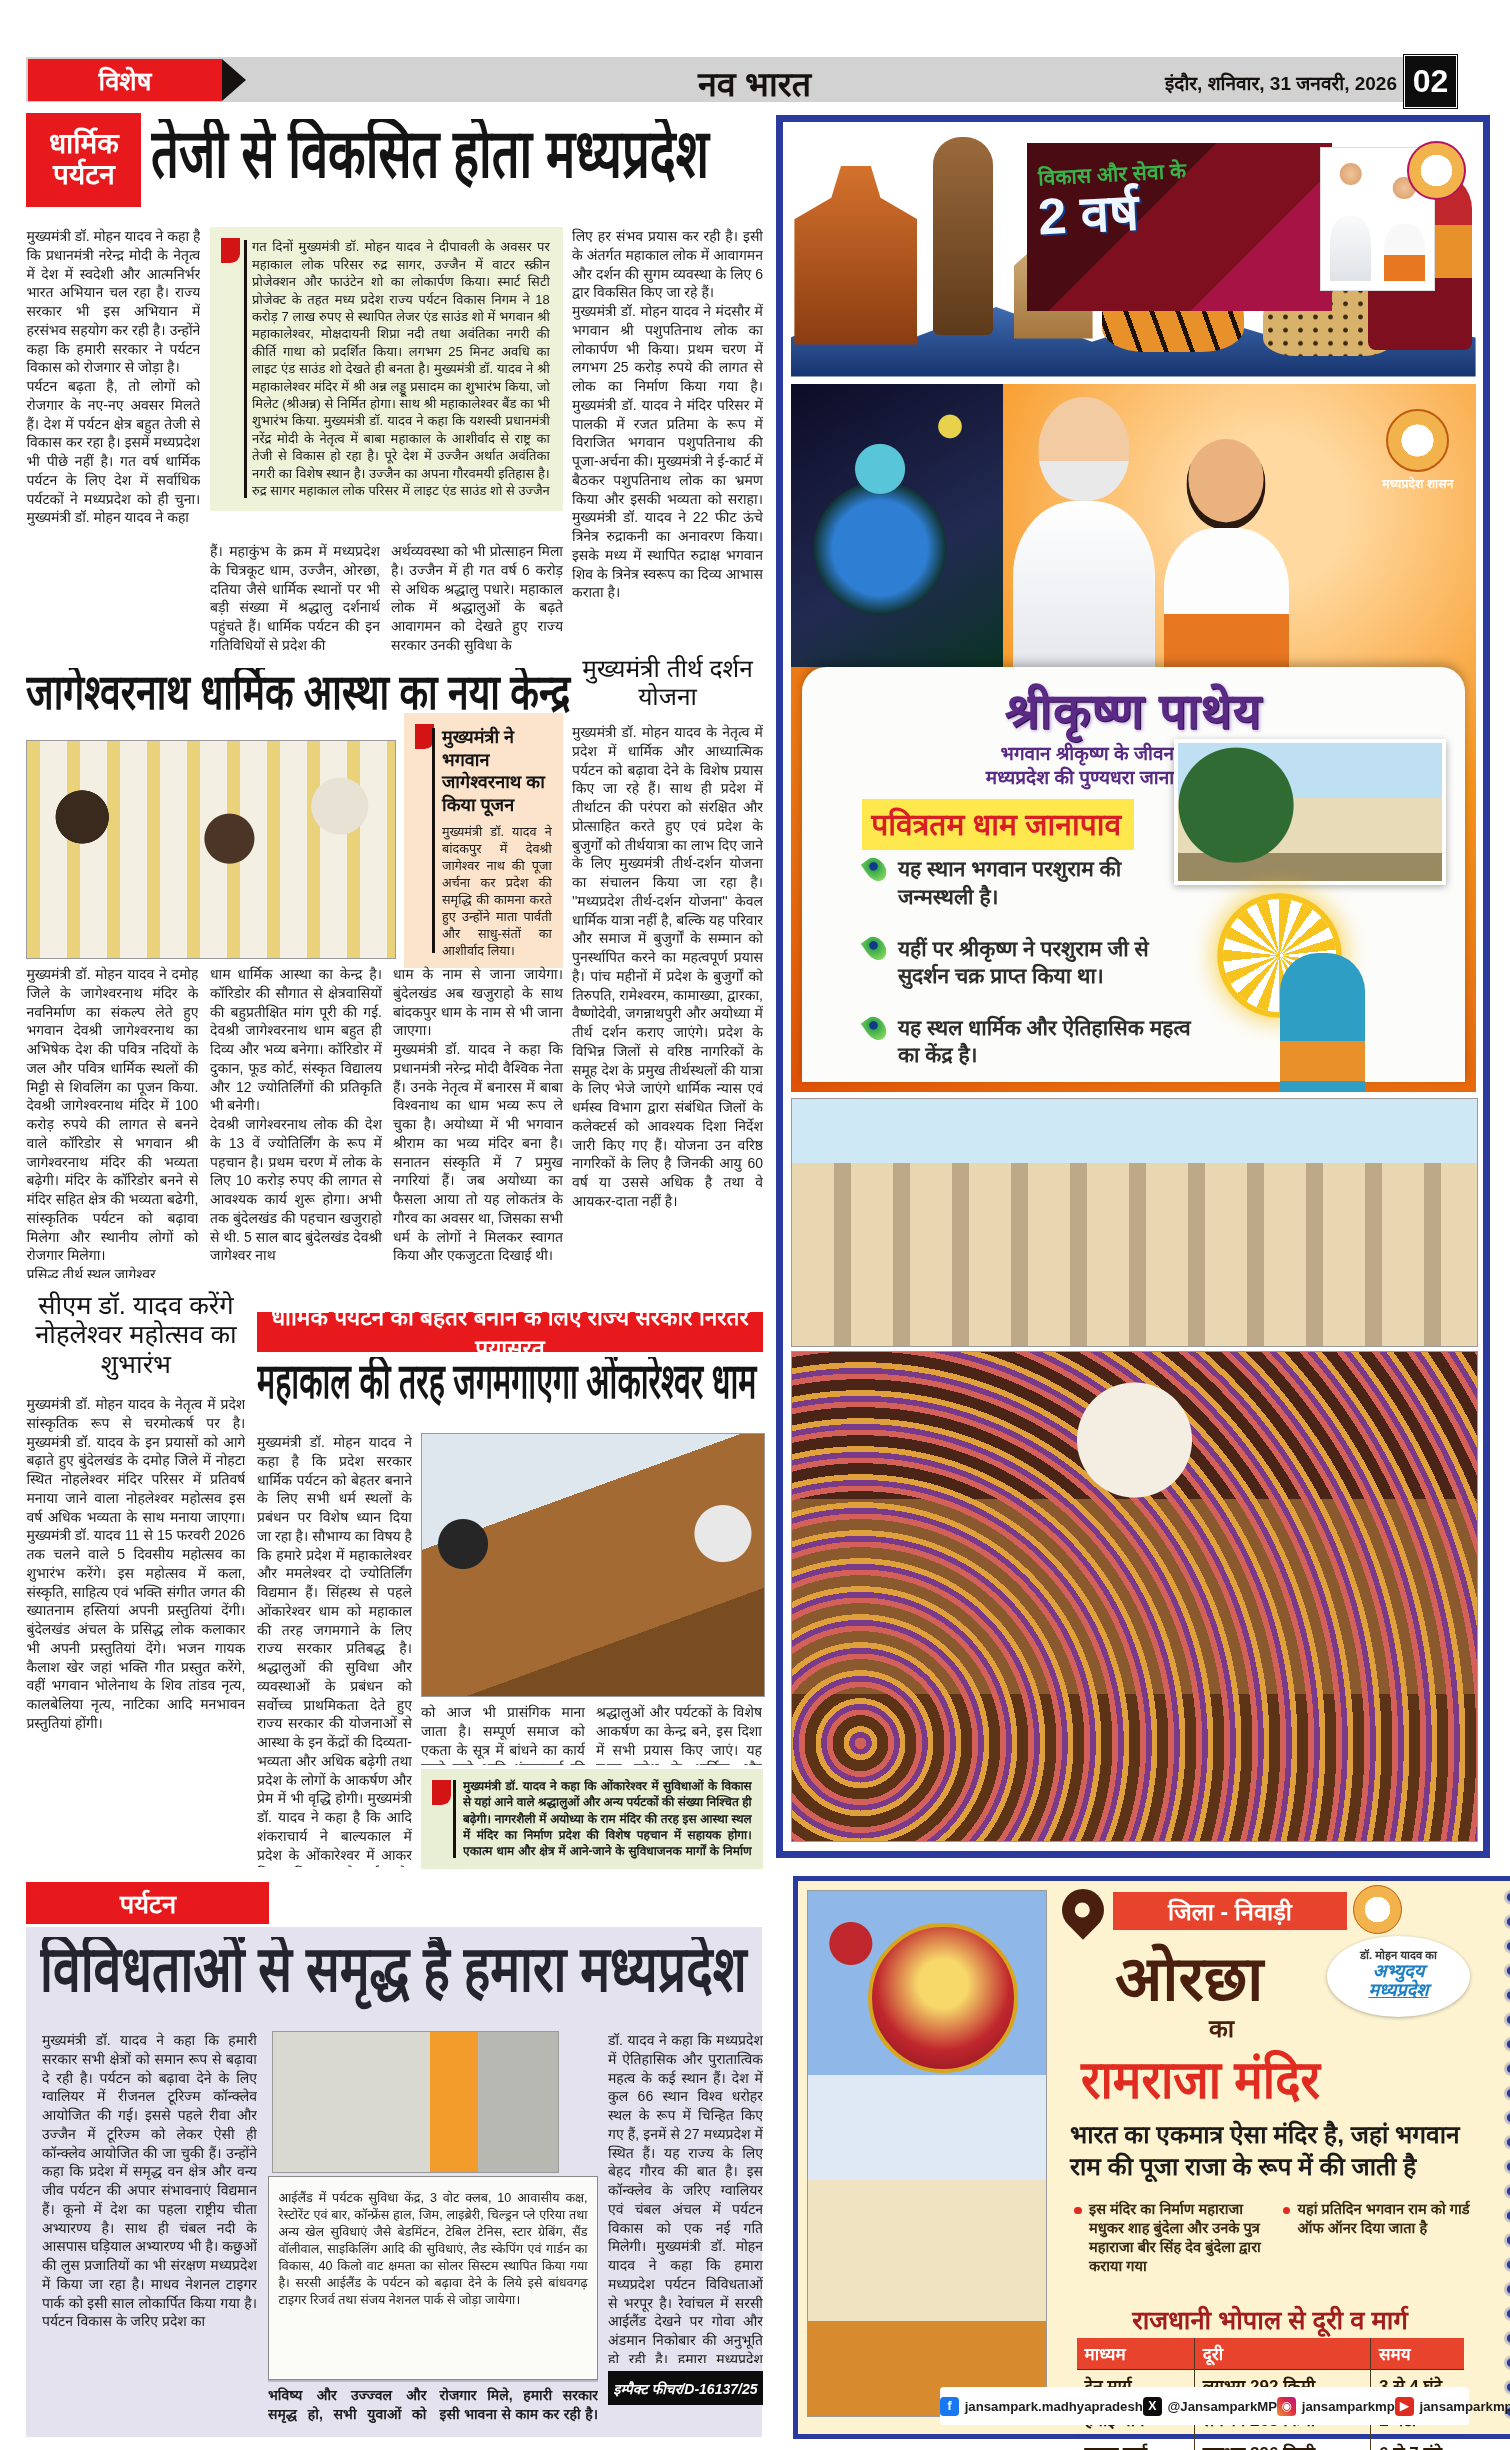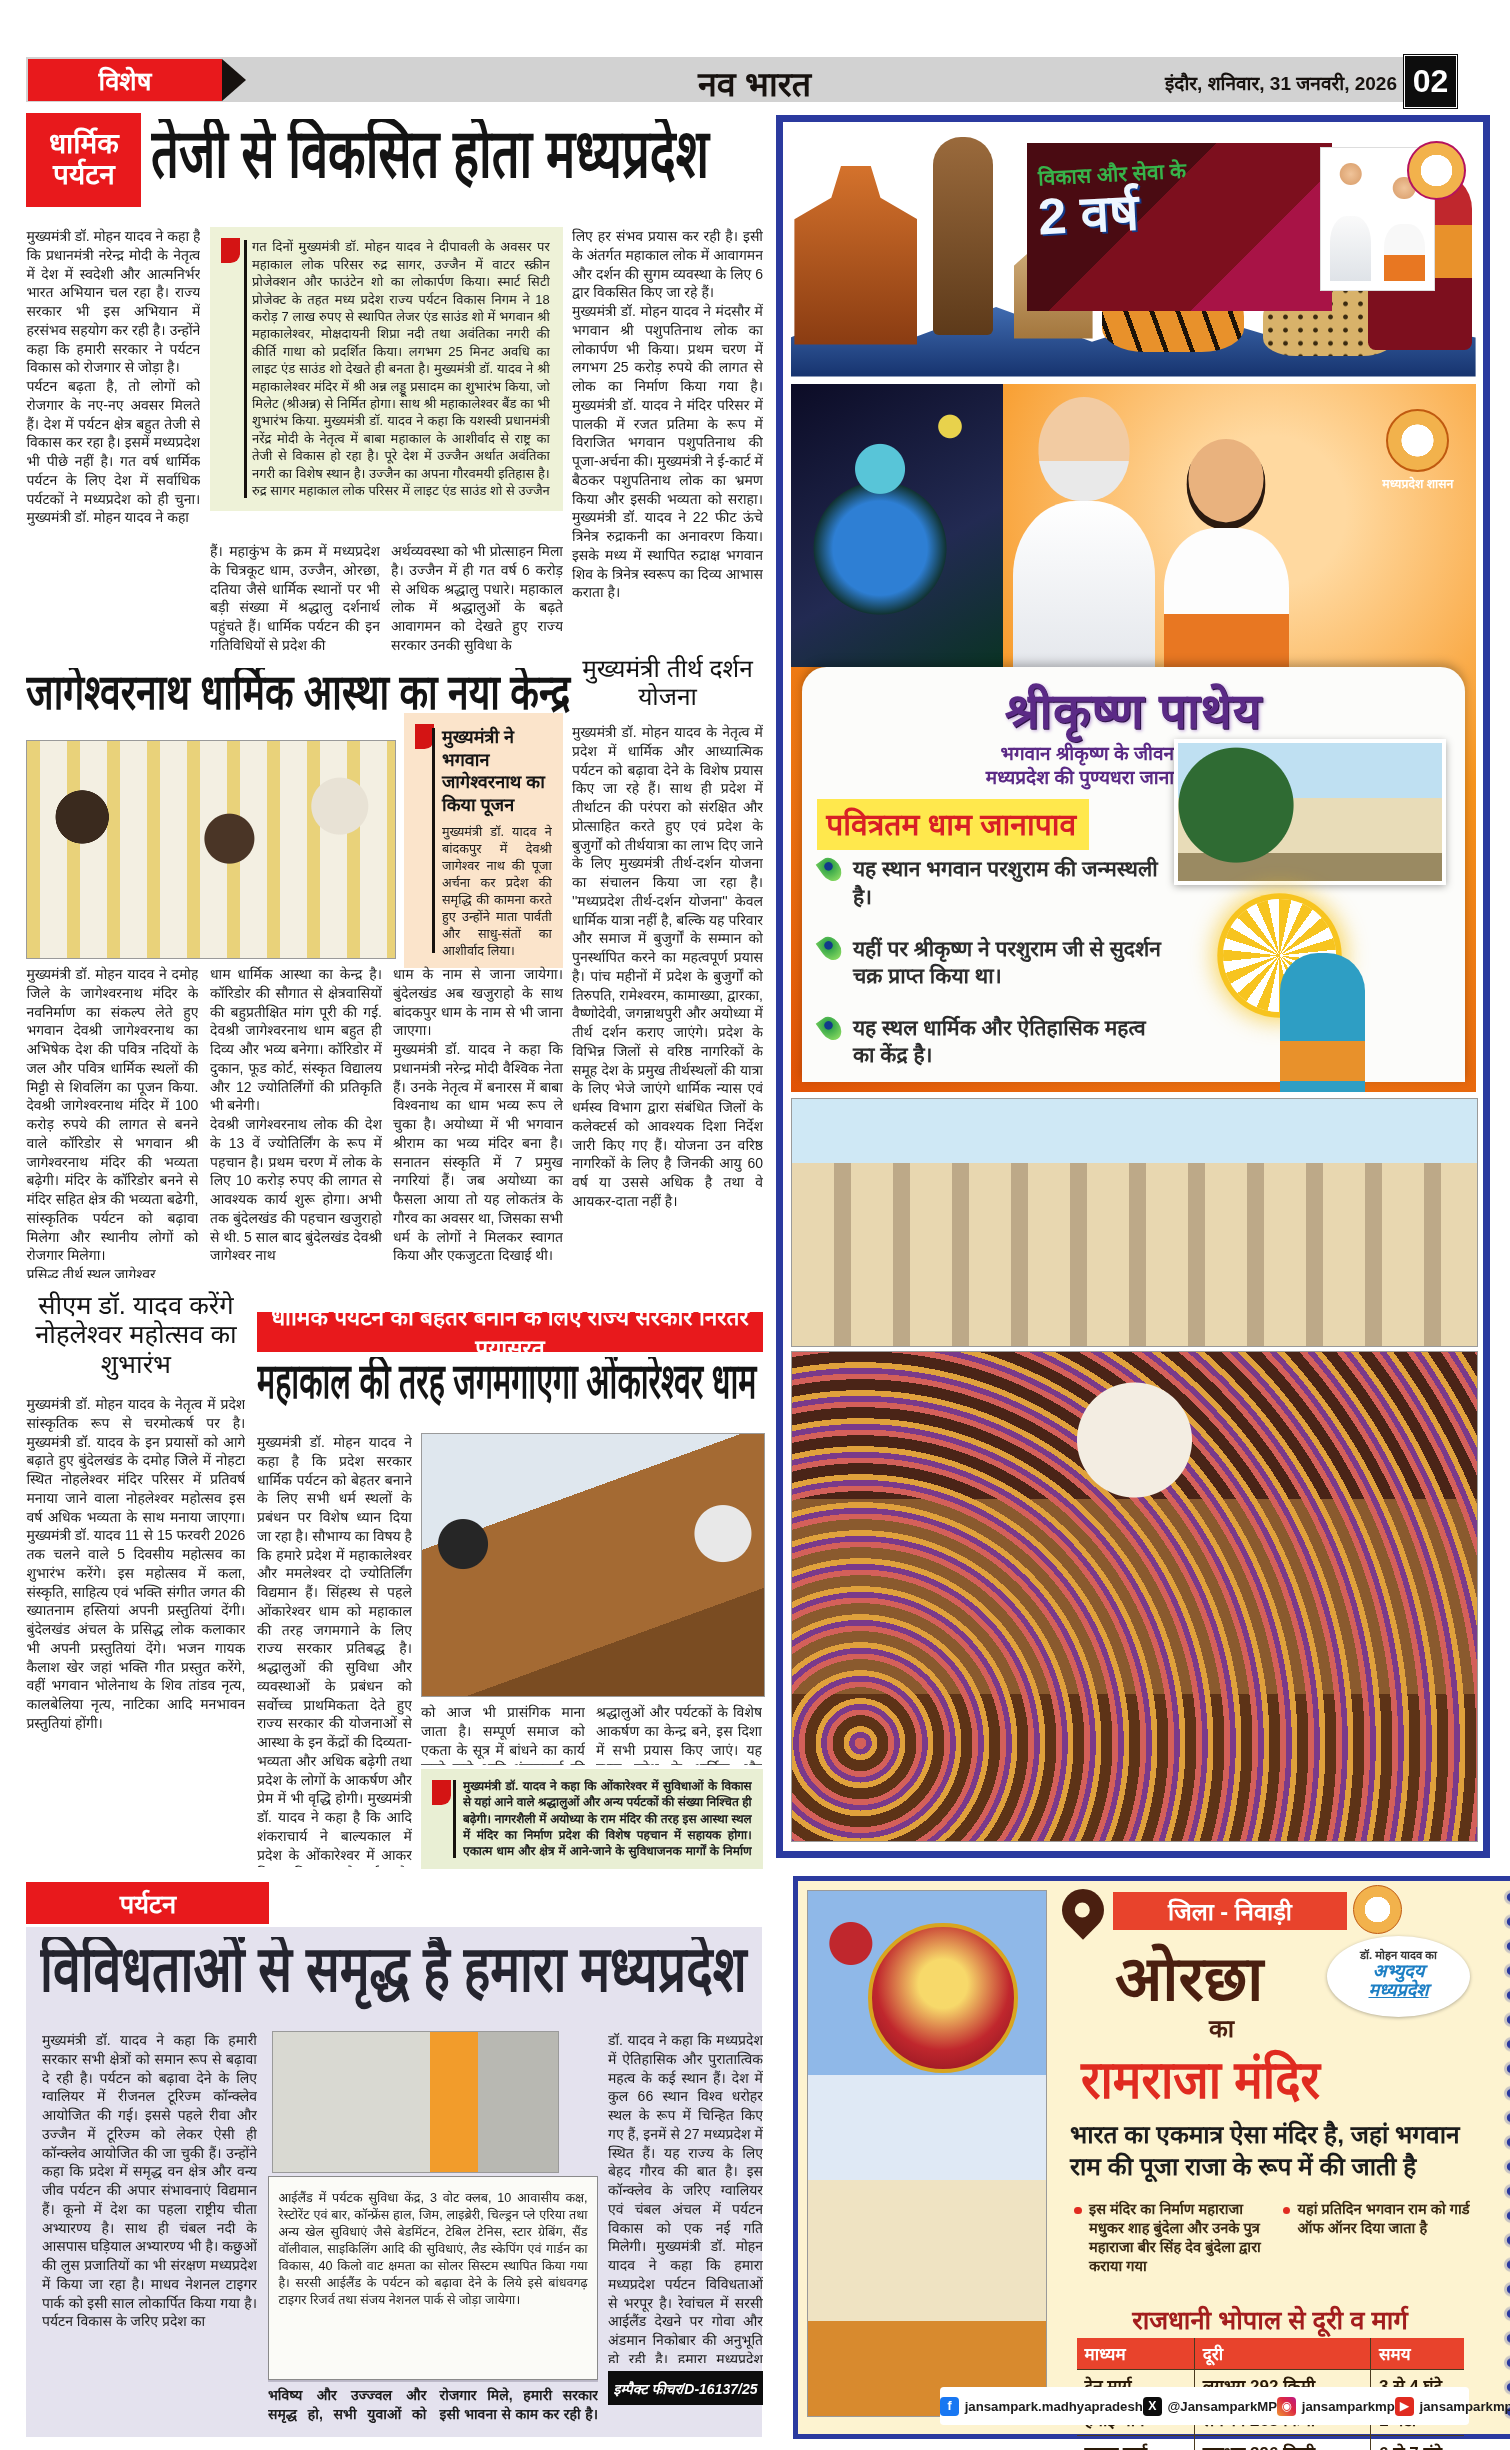--- a/index.html
+++ b/index.html
@@ -121,21 +121,21 @@
       border-radius:42% 42% 0 0;background:linear-gradient(#fdfdfd 0 60%,#e87722 60%);}
   .hero-emblem{position:absolute;right:26.4px;top:24.5px;width:59px;height:59px;border-radius:50%;
       background:radial-gradient(#fff 0 38%,#f2b24c 39%);border:2.8px solid #c05a10;}
   .hero-emblem-cap{position:absolute;right:5.7px;top:91px;width:104px;text-align:center;color:#fff;font-size:12.3px;font-weight:bold;}
   .hero-panel{position:absolute;left:11.3px;top:283px;width:663px;height:415px;background:#fcfcfa;
       border-radius:24.5px 24.5px 0 0;box-shadow:0 -3.8px 9.4px rgba(0,0,0,.25);padding:9.4px 15px;box-sizing:border-box;}
   .kr-title{text-align:center;font-size:49px;font-weight:900;color:#5b2a86;
       text-shadow:0.9px 0.9px 0 #2d1245,1.9px 1.9px 3.8px #b89ad4;letter-spacing:0.9px;}
   .kr-sub{text-align:center;font-size:19px;font-weight:bold;color:#5b2a86;line-height:1.25;white-space:pre-line;}
   .kr-row{display:flex;margin-top:9.4px;}
-  .kr-left{width:56%;}
+  .kr-left{width:56%;margin-left:45px;}
   .dham-head{display:inline-block;background:#ffe84d;color:#d81f26;font-weight:900;font-size:30px;
       padding:3.8px 13.2px 5.7px 9.4px;}
   .dham-sub{color:#1a3e9e;font-weight:bold;font-size:20px;line-height:1.25;margin:7.6px 0 9.4px 5.7px;white-space:pre-line;}
   .kr-bullets{list-style:none;margin:5.7px 0 0 0;padding:0;}
   .kr-bullets li{position:relative;padding:0 0 0 36px;margin-bottom:24.5px;font-size:21px;font-weight:bold;
       color:#2d2d2d;line-height:1.3;}
   .feather{position:absolute;left:3.8px;top:1.9px;width:19px;height:24.5px;border-radius:0 50% 50% 50%;
       transform:rotate(-35deg);background:radial-gradient(circle at 50% 35%, #123a8a 0 3.8px, #39a84a 4.7px, #7fd45e 80%);}
   .kr-right{width:44%;position:relative;}
   .kr-temple{position:absolute;right:3.8px;top:-60px;width:264px;height:138px;border:4.7px solid #fff;

